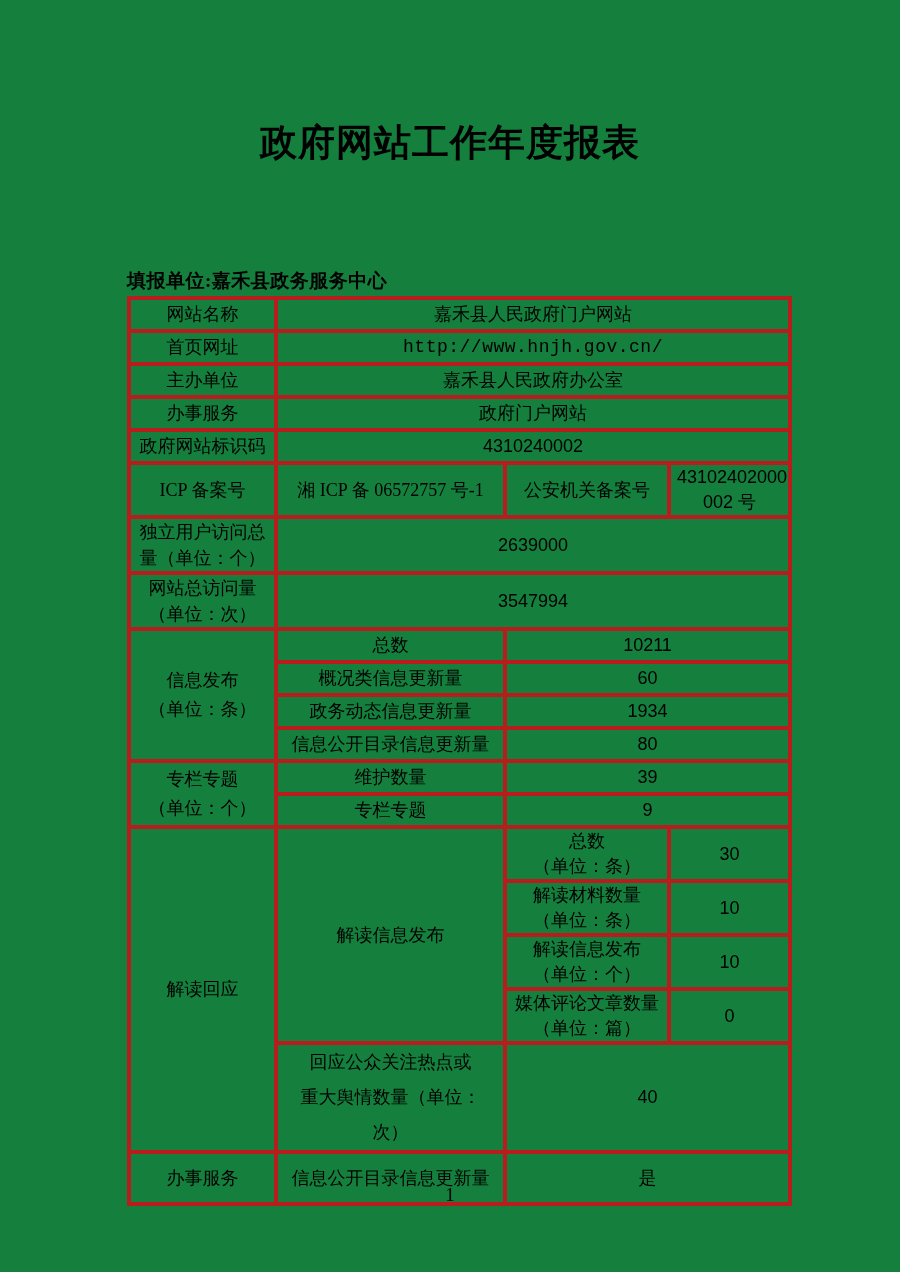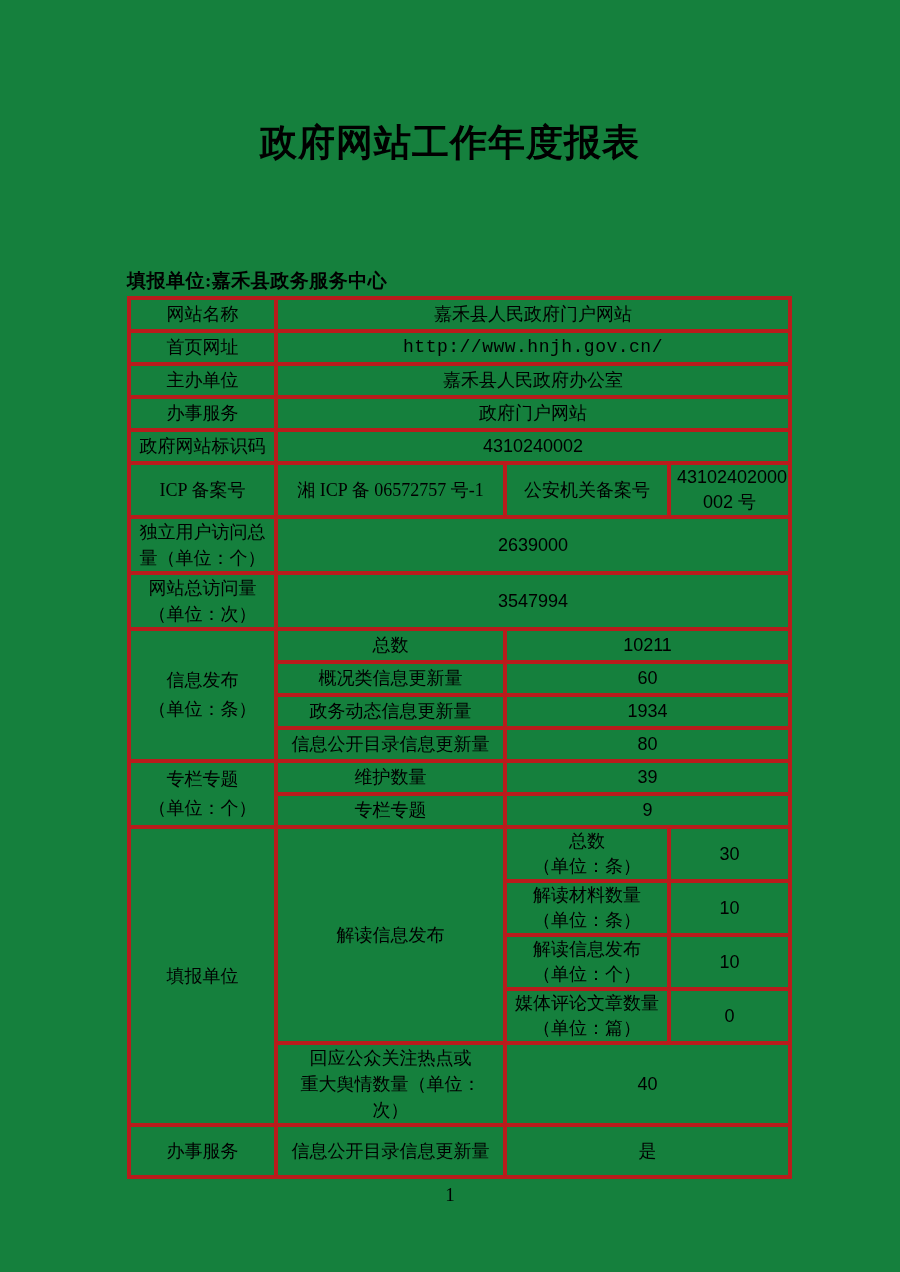--- a/index.html
+++ b/index.html
@@ -58,21 +58,21 @@
     white-space: pre-line;
     overflow: hidden;
   }
   tr.h31 { height: 31px; }
   tr.h31 td { line-height: 29px; }
   tr.h52 { height: 52px; }
   tr.h52 td { line-height: 25px; }
   tr.h55 { height: 55px; }
   tr.h55 td { line-height: 26px; }
   tr.h78 { height: 78px; }
-  tr.h78 td { line-height: 26px; }
+  tr.h78 td { line-height: 35px; }
   td.num { font-family: Liberation Sans, sans-serif; font-size: 17px; }
   td.url { font-family: "Liberation Mono", monospace; font-size: 16px; letter-spacing: 0.5px; }
   td.vbottom { vertical-align: bottom; padding-bottom: 5px; line-height: 24px; }
   .page-number {
     position: absolute;
     top: 1184px;
     left: 0;
     width: 100%;
     text-align: center;
     font-size: 19px;
@@ -153,21 +153,21 @@
         <td rowspan="2">专栏专题
 （单位：个）</td>
         <td>维护数量</td>
         <td colspan="2" class="num">39</td>
       </tr>
       <tr class="h31">
         <td>专栏专题</td>
         <td colspan="2" class="num">9</td>
       </tr>
       <tr class="h52">
-        <td rowspan="5">填报单位</td>
+        <td rowspan="5">解读回应</td>
         <td rowspan="4">解读信息发布</td>
         <td>总数
 （单位：条）</td>
         <td class="num">30</td>
       </tr>
       <tr class="h52">
         <td>解读材料数量
 （单位：条）</td>
         <td class="num">10</td>
       </tr>

